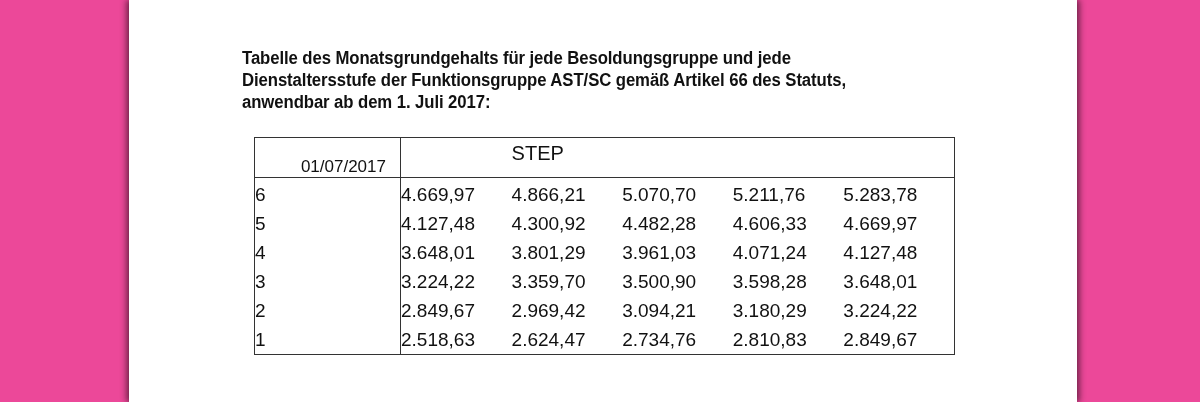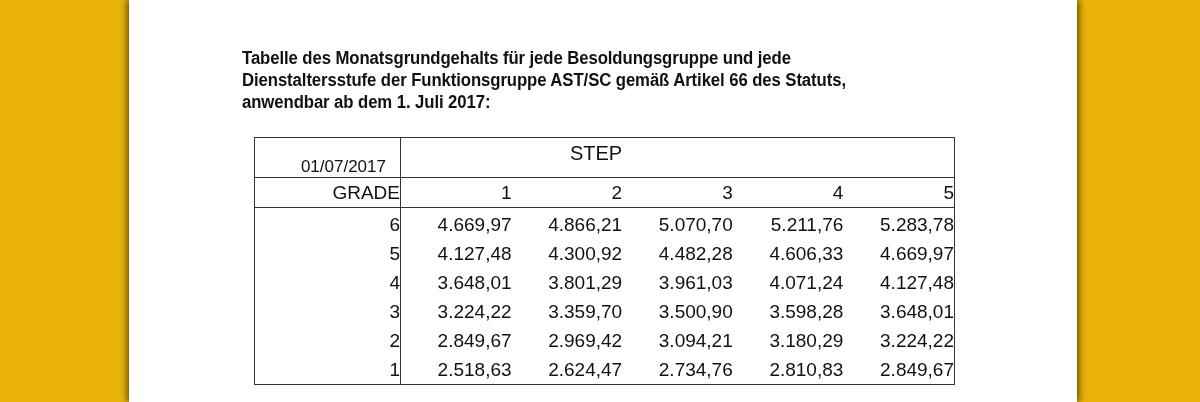--- a/index.html
+++ b/index.html
@@ -7,21 +7,21 @@
     padding: 0;
     width: 1200px;
     height: 402px;
     overflow: hidden;
     background: #3e3e3e;
   }
   .viewer {
     position: relative;
     width: 1200px;
     height: 402px;
-    background: #eab308;
+    background: #ec4899;
   }
   .page {
     position: absolute;
     left: 129px;
     top: 0;
     width: 948px;
     height: 402px;
     background: #ffffff;
     box-shadow: -3px 0 6px rgba(0,0,0,0.45), 3px 0 6px rgba(0,0,0,0.45);
   }
@@ -48,21 +48,21 @@
     top: 137px;
     width: 701px; 
     border-collapse: collapse;
     font-family: "Liberation Sans", sans-serif;
     color: #111111;
     border: 1px solid #333333;
     padding-left: 24px;
   }
   .salary-table td {
     padding: 0;
-    text-align: right;
+    text-align: left;
     font-size: 19px;
     white-space: nowrap;
   }
   .col-grade { width: 134px; border-right: 1px solid #333333; }
   .col-step { width: 113px; }
 
   .row-date td { height: 33px; border-bottom: 1px solid #333333; }
   .row-head td { height: 29px; border-bottom: 1px solid #333333; }
   .row-data td { height: 29px; }
   .row-data.first td { padding-top: 2px; }
@@ -86,28 +86,20 @@
 
     <table class="salary-table">
       <tbody>
           <tr class="row-date">
         <td class="col-grade date-cell">01/07/2017</td>
         <td class="col-step"></td>
         <td class="col-step step-title"><span style="left:0">STEP</span></td>
         <td class="col-step"></td>
         <td class="col-step"></td>
         <td class="col-step"></td>
-      </tr>
-      <tr class="row-head">
-        <td class="col-grade grade-label">GRADE</td>
-        <td class="col-step">1</td>
-        <td class="col-step">2</td>
-        <td class="col-step">3</td>
-        <td class="col-step">4</td>
-        <td class="col-step">5</td>
       </tr>
 
       <tr class="row-data first">
         <td class="col-grade">6</td>
         <td>4.669,97</td>
         <td>4.866,21</td>
         <td>5.070,70</td>
         <td>5.211,76</td>
         <td>5.283,78</td>
       </tr>

